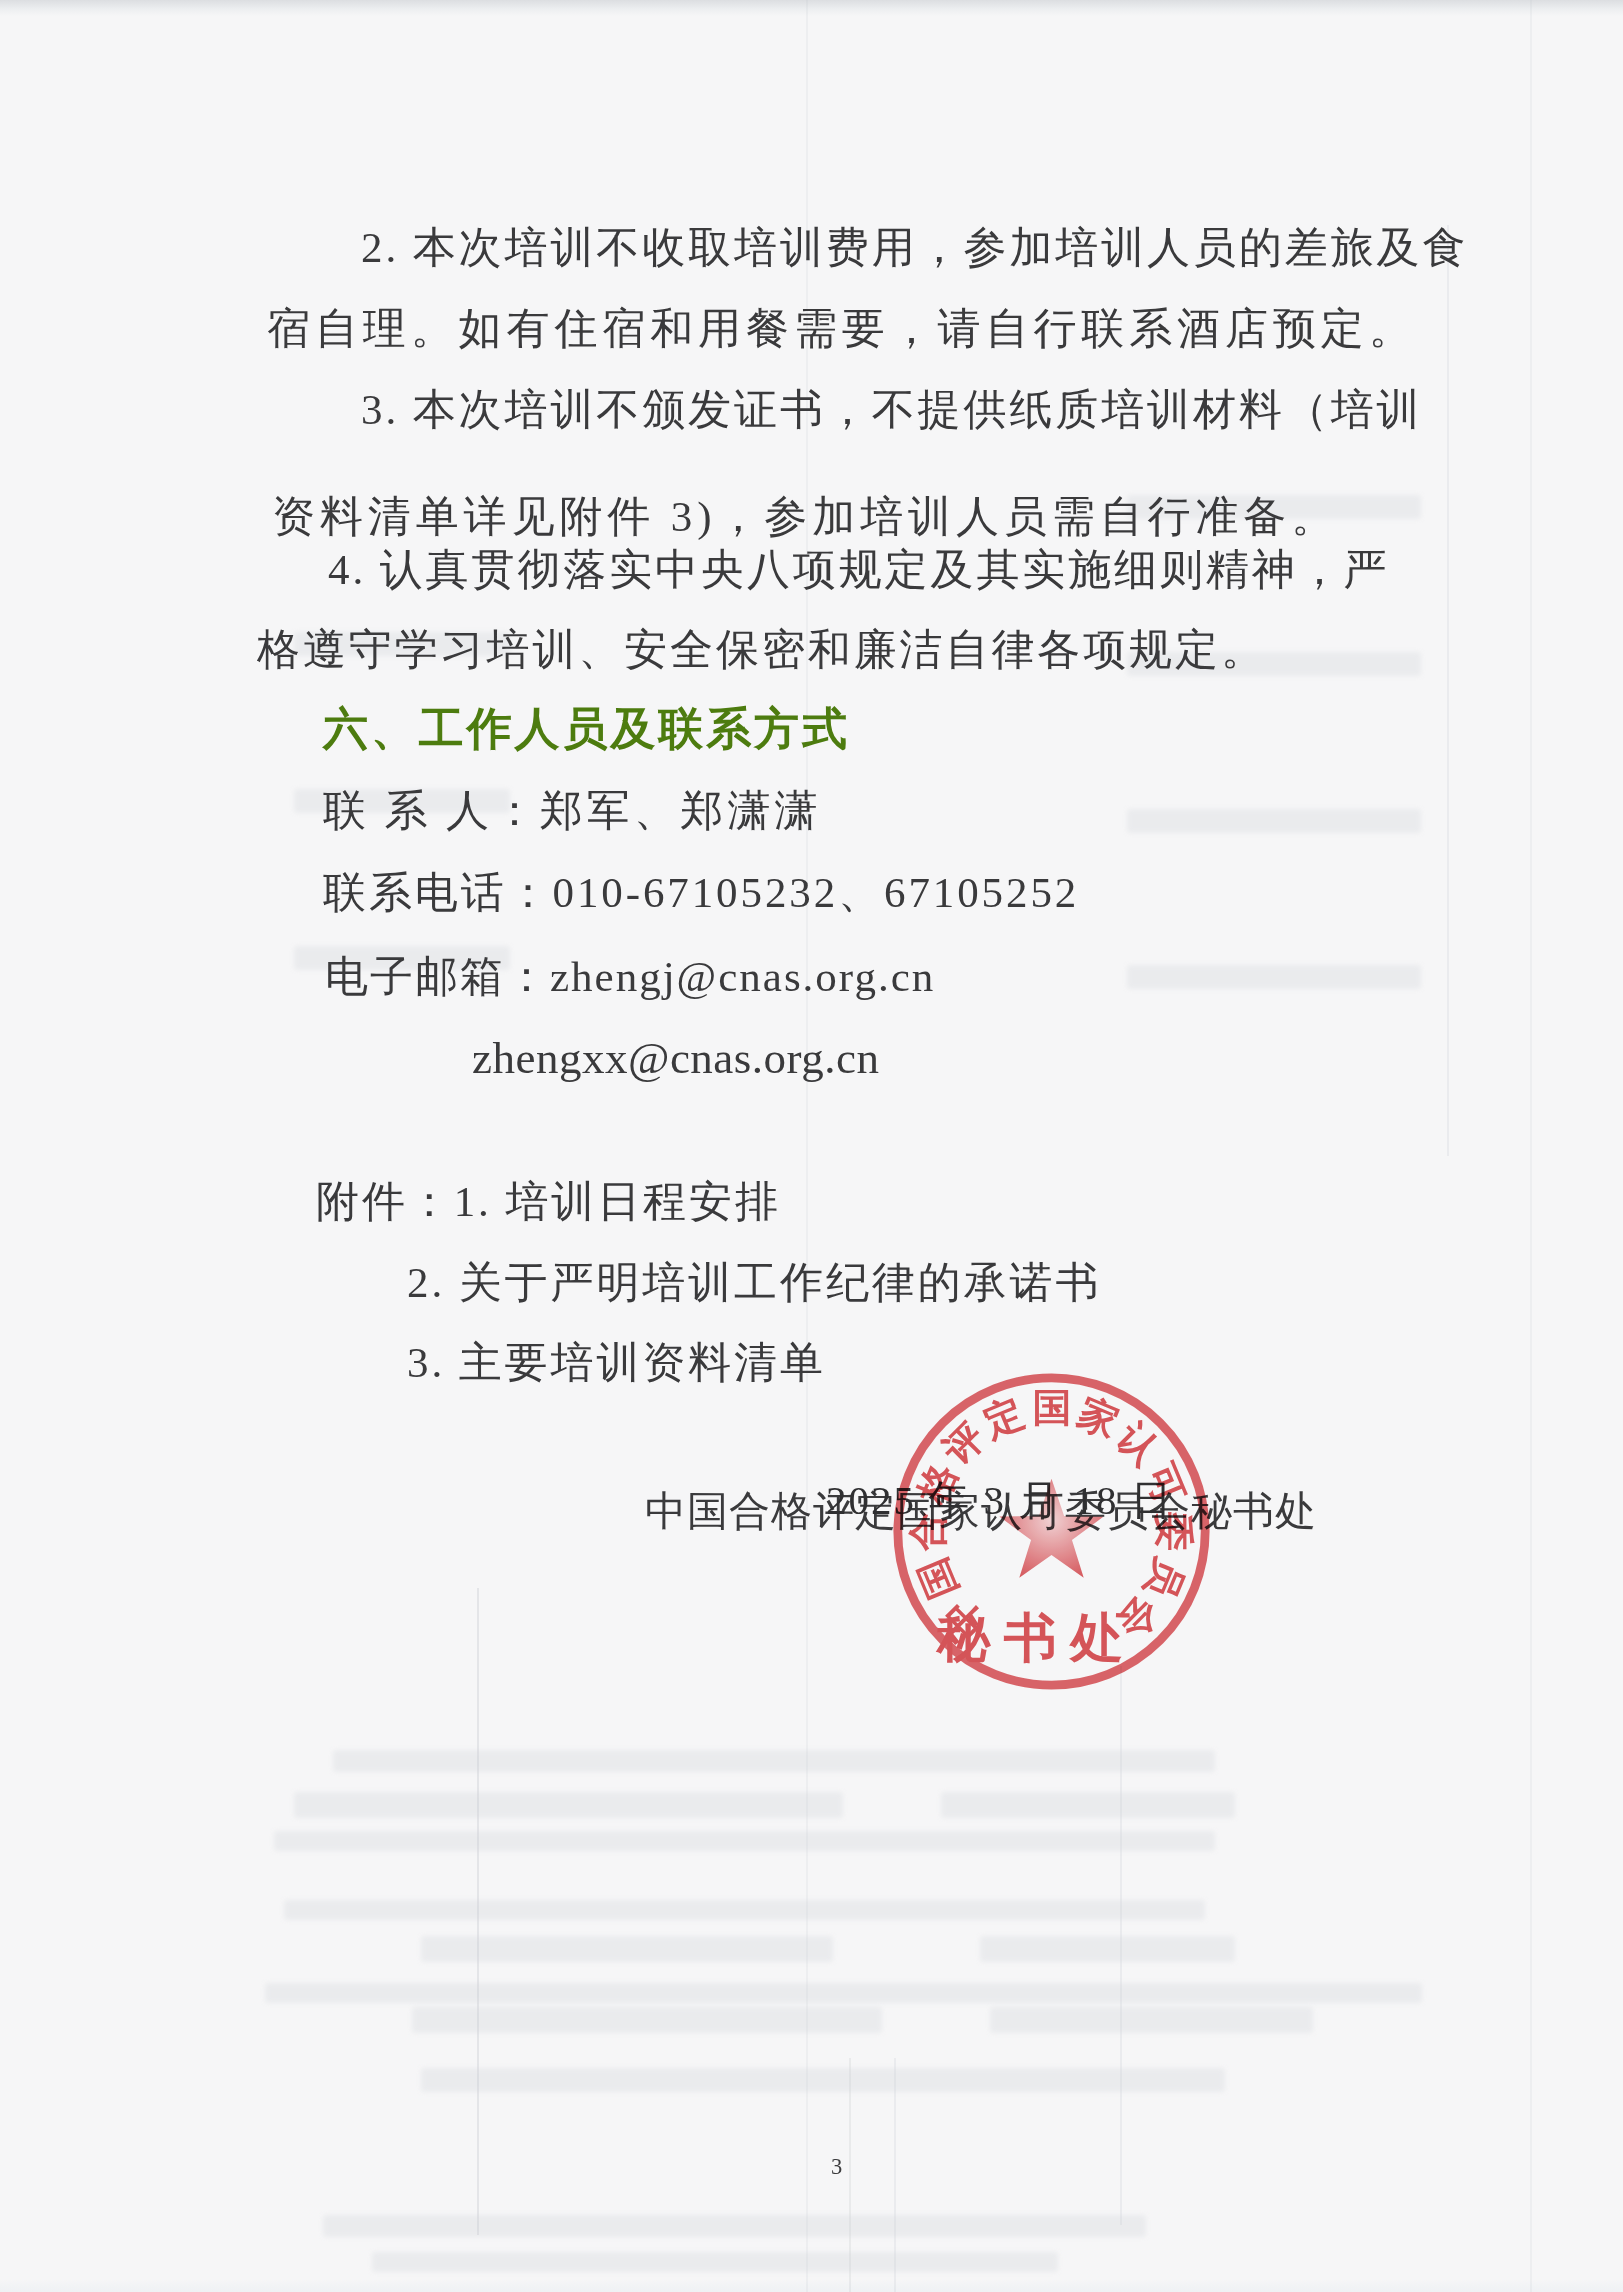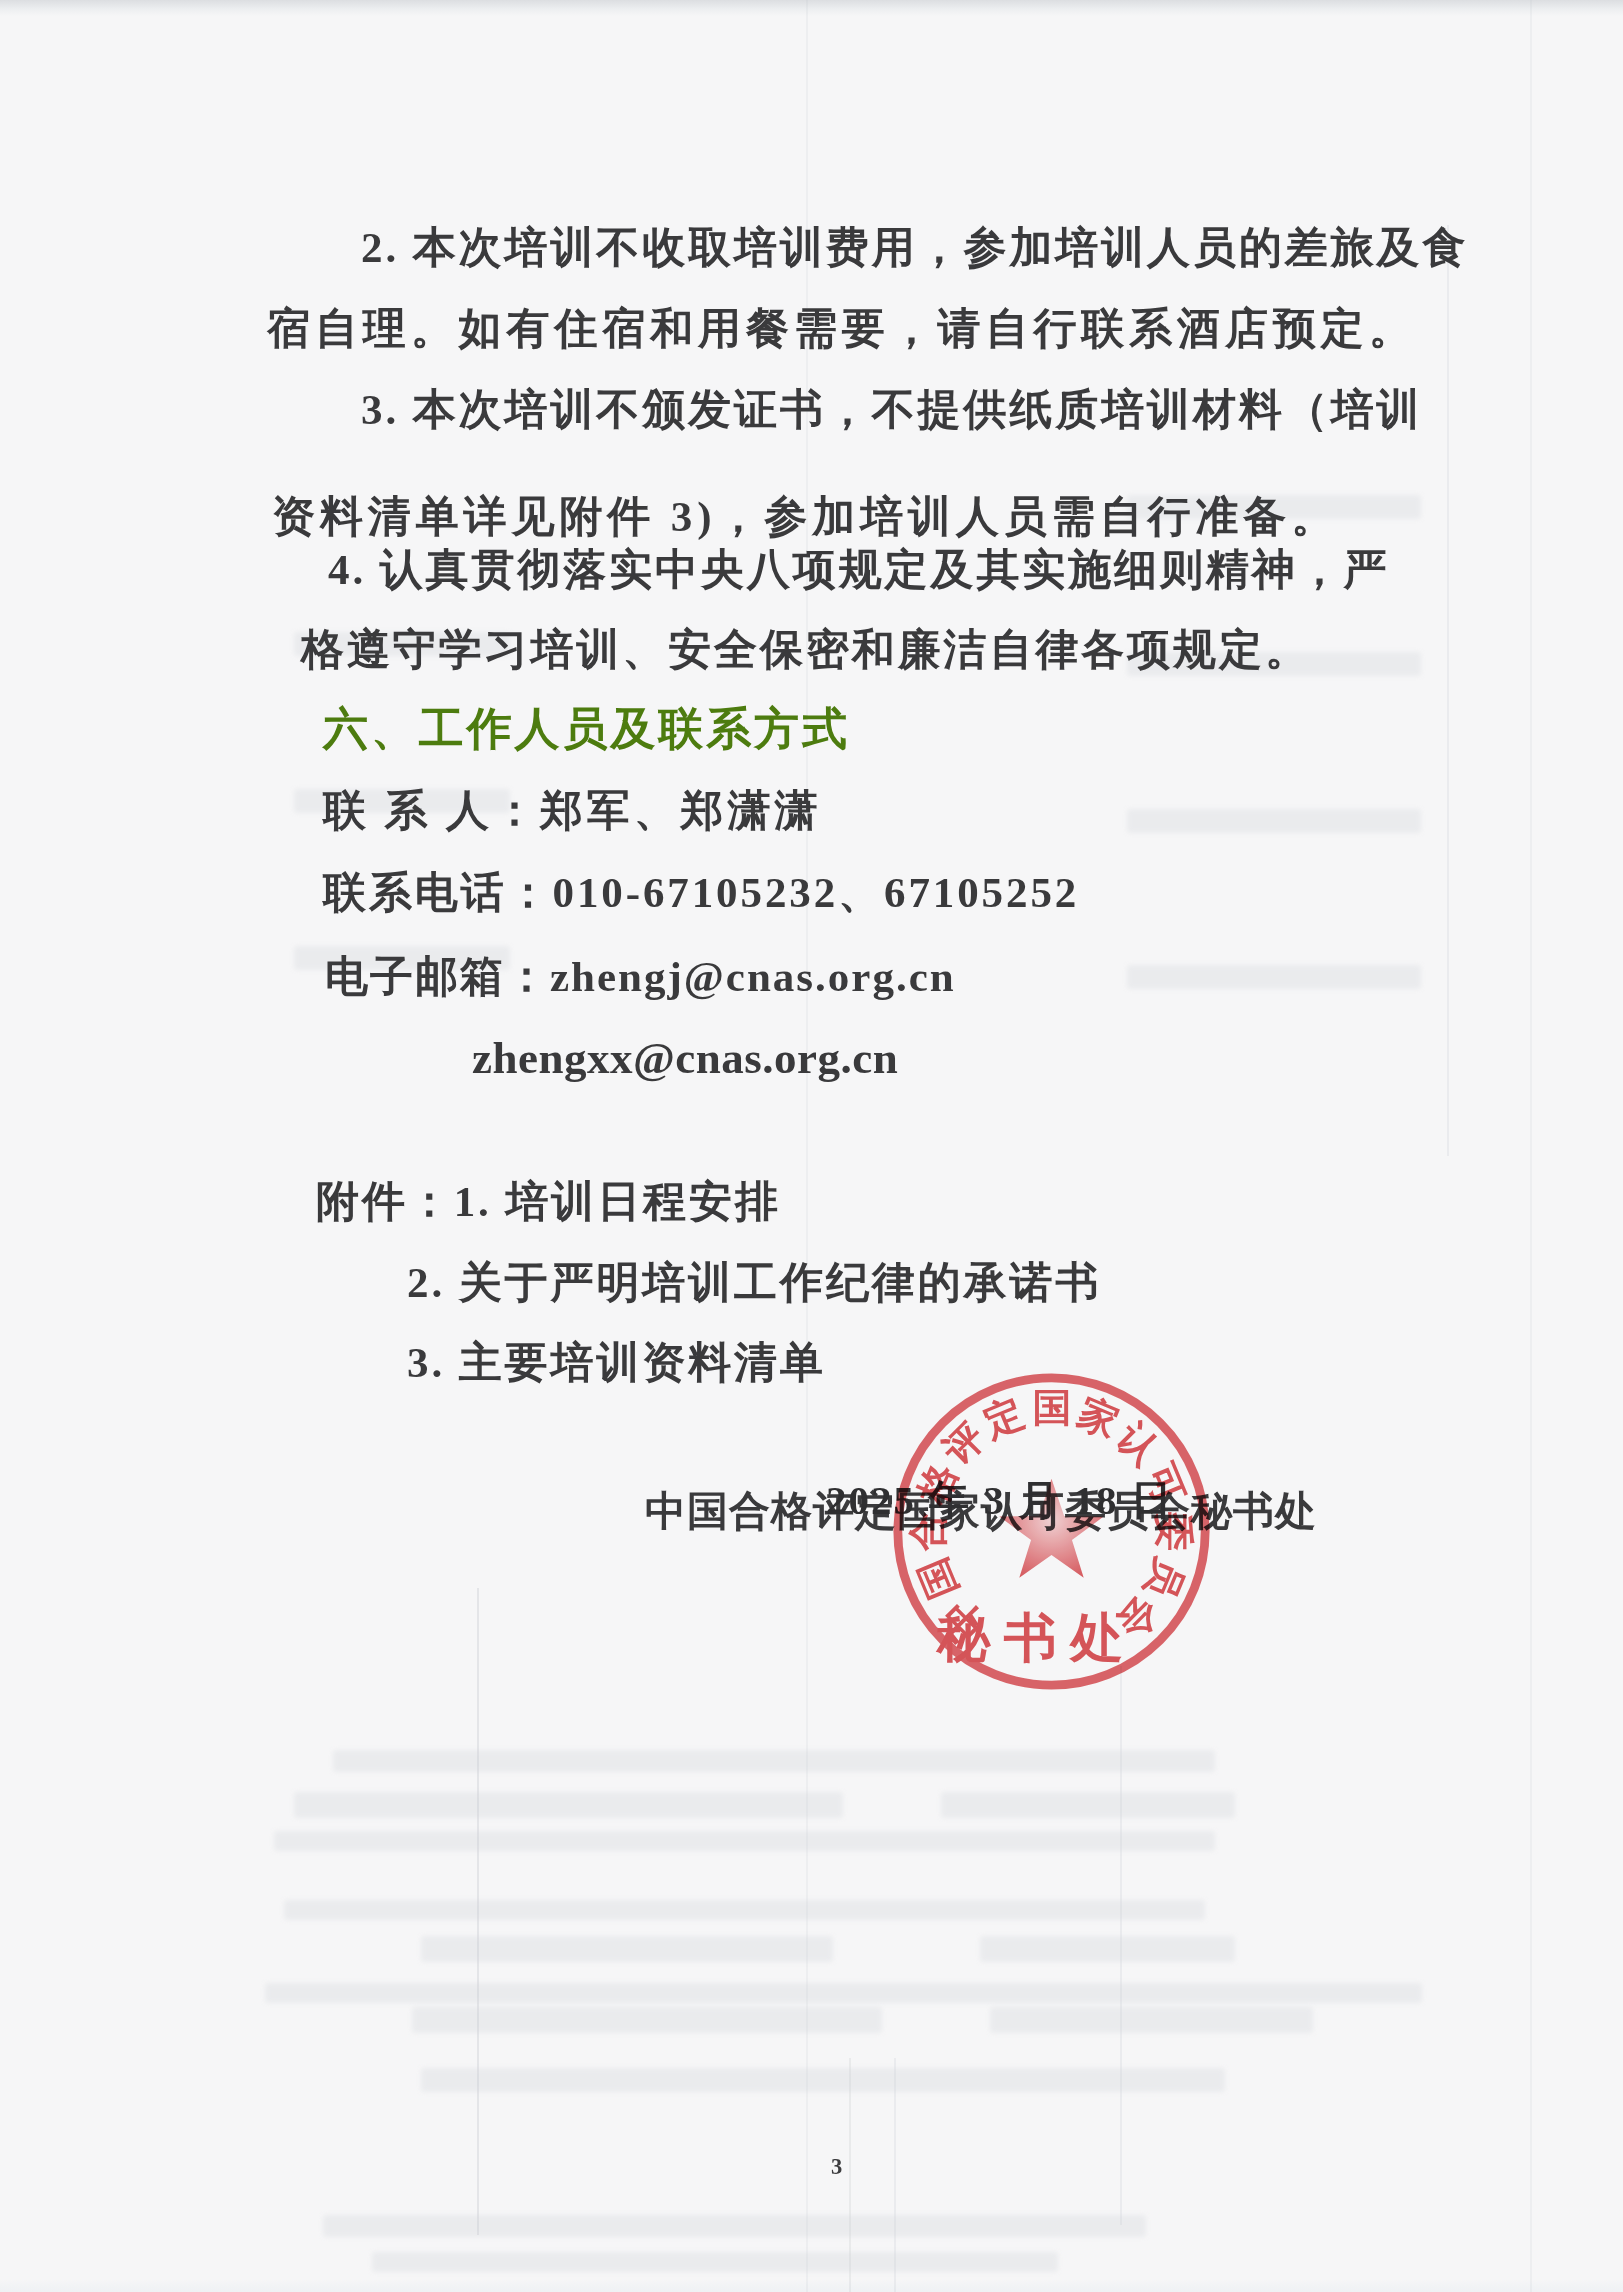--- a/index.html
+++ b/index.html
@@ -13,21 +13,21 @@
     color:#3a3a3c;
   }
   
   .scan-top{position:absolute;left:0;top:0;width:1623px;height:15.7px;
     background:linear-gradient(180deg,#dcdee1 0%,#eceef0 55%,rgba(246,246,247,0) 100%);}
   .scan-bottom{position:absolute;left:0;bottom:0;width:1623px;height:13.7px;
     background:linear-gradient(0deg,#eef1f4 0%,rgba(246,246,247,0) 100%);}
   .vline{position:absolute;width:2px;background:#b9bec6;}
   .ghost{position:absolute;background:#c9cdd3;opacity:.26;filter:blur(2.9px);border-radius:2.9px;}
   
-  .tline{position:absolute;white-space:nowrap;font-size:43px;line-height:59px;letter-spacing:4.9px;font-weight:bold;}
+  .tline{position:absolute;white-space:nowrap;font-size:43px;line-height:59px;letter-spacing:4.9px;}
   .ls3{letter-spacing:2.9px;}
   .heading{font-family:Liberation Serif, serif;font-weight:700;
     font-size:45px;letter-spacing:2.9px;color:#4d7c0f;}
   .latin{font-size:45px;letter-spacing:0.5px;}
   .sig{font-size:41px;letter-spacing:1px;text-align:center;}
   .date{font-size:41px;letter-spacing:2px;color:#2f2f31;}
   .pagenum{font-size:22.5px;letter-spacing:0;color:#3c3c3e;}
   
   #seal{position:absolute;left:890px;top:1370px;width:323px;height:323px;
     mix-blend-mode:multiply;opacity:.92;}
@@ -79,21 +79,21 @@
   <div class="ghost" style="left:990px;top:2007px;width:323px;height:25.5px;"></div>
   <div class="ghost" style="left:421px;top:2068px;width:804px;height:23.5px;"></div>
   <div class="ghost" style="left:323px;top:2215px;width:823px;height:21.6px;"></div>
   <div class="ghost" style="left:372px;top:2252px;width:686px;height:19.6px;"></div>
 
   <div class="tline ls3" style="left:361px;top:218px;">2. 本次培训不收取培训费用，参加培训人员的差旅及食</div>
   <div class="tline" style="left:267px;top:299px;">宿自理。如有住宿和用餐需要，请自行联系酒店预定。</div>
   <div class="tline ls3" style="left:361px;top:380px;">3. 本次培训不颁发证书，不提供纸质培训材料（培训</div>
   <div class="tline" style="left:272px;top:459px;margin-top:28px;">资料清单详见附件 3)，参加培训人员需自行准备。</div>
   <div class="tline ls3" style="left:328px;top:540px;">4. 认真贯彻落实中央八项规定及其实施细则精神，严</div>
-  <div class="tline ls3" style="left:257px;top:620px;margin-left:44px;">格遵守学习培训、安全保密和廉洁自律各项规定。</div>
+  <div class="tline ls3" style="left:257px;top:620px;">格遵守学习培训、安全保密和廉洁自律各项规定。</div>
 
   <div class="tline heading" style="left:323px;top:700px;">六、工作人员及联系方式</div>
 
   <div class="tline" style="left:323px;top:781px;letter-spacing:3.9px;">联 系 人：郑军、郑潇潇</div>
   <div class="tline" style="left:323px;top:863px;letter-spacing:2.9px;">联系电话：010-67105232、67105252</div>
   <div class="tline" style="left:325px;top:947px;letter-spacing:2px;">电子邮箱：zhengj@cnas.org.cn</div>
   <div class="tline latin" style="left:472px;top:1029px;">zhengxx@cnas.org.cn</div>
 
   <div class="tline ls3" style="left:316px;top:1172px;">附件：1. 培训日程安排</div>
   <div class="tline ls3" style="left:407px;top:1253px;">2. 关于严明培训工作纪律的承诺书</div>

